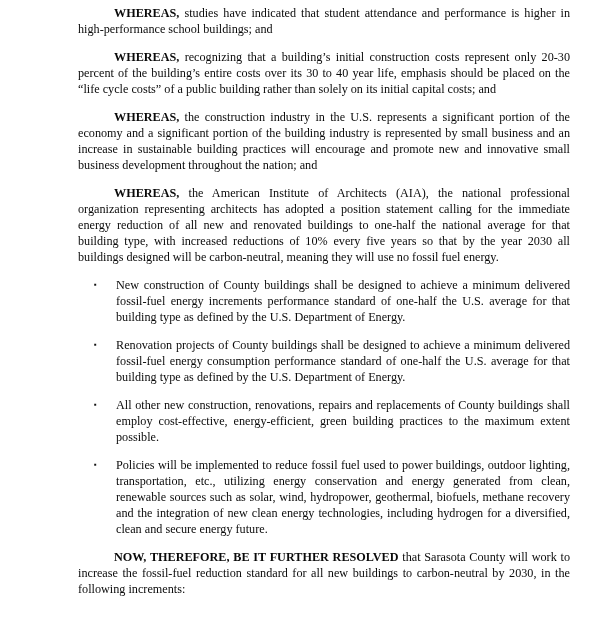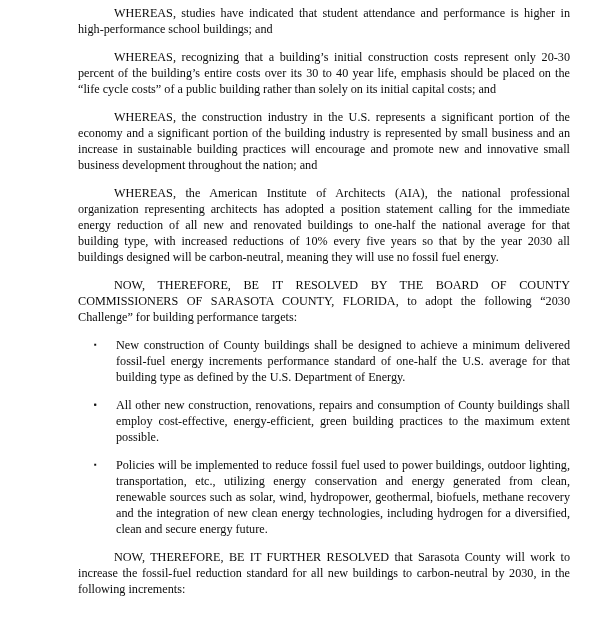--- a/index.html
+++ b/index.html
@@ -22,21 +22,21 @@
     box-sizing: border-box;
   }
   .para {
     margin: 0 0 12px 0;
     font-size: 12.2px;
     line-height: 1.31;
     text-align: justify;
     text-indent: 36px;
   }
   .para b {
-    font-weight: normal;
+    font-weight: bold;
   }
   .bulletlist {
     margin: 0 0 12px 0;
     padding: 0;
     list-style: none;
   }
   .bulletitem {
     position: relative;
     margin: 0 0 12px 0;
     padding-left: 38px;
@@ -65,24 +65,23 @@
 <div class="page">
 
   <p class="para"><b>WHEREAS,</b><span> studies have indicated that student attendance and performance is higher in high-performance school buildings; and</span></p>
 
   <p class="para"><b>WHEREAS,</b><span> recognizing that a building’s initial construction costs represent only 20-30 percent of the building’s entire costs over its 30 to 40 year life, emphasis should be placed on the “life cycle costs” of a public building rather than solely on its initial capital costs; and</span></p>
 
   <p class="para"><b>WHEREAS,</b><span> the construction industry in the U.S. represents a significant portion of the economy and a significant portion of the building industry is represented by small business and an increase in sustainable building practices will encourage and promote new and innovative small business development throughout the nation; and</span></p>
 
   <p class="para"><b>WHEREAS,</b><span> the American Institute of Architects (AIA), the national professional organization representing architects has adopted a position statement calling for the immediate energy reduction of all new and renovated buildings to one-half the national average for that building type, with increased reductions of 10% every five years so that by the year 2030 all buildings designed will be carbon-neutral, meaning they will use no fossil fuel energy.</span></p>
 
-  <p class="para resolved"><b>NOW, THEREFORE, BE IT RESOLVED BY THE BOARD OF COUNTY COMMISSIONERS OF SARASOTA COUNTY, FLORIDA,</b><span> to adopt the following “2030 Challenge” for building performance targets:</span></p>
 
   <ul class="bulletlist">
     <li class="bulletitem"><span class="bulletmark">▪</span><span>New construction of County buildings shall be designed to achieve a minimum delivered fossil-fuel energy increments performance standard of one-half the U.S. average for that building type as defined by the U.S. Department of Energy.</span></li>
-    <li class="bulletitem"><span class="bulletmark">▪</span></li>
-    <li class="bulletitem"><span class="bulletmark">▪</span><span>All other new construction, renovations, repairs and consumption of County buildings shall employ cost-effective, energy-efficient, green building practices to the maximum extent possible.</span></li>
+    <li class="bulletitem"><span class="bulletmark">▪</span><span>Renovation projects of County buildings shall be designed to achieve a minimum delivered fossil-fuel energy consumption performance standard of one-half the U.S. average for that building type as defined by the U.S. Department of Energy.</span></li>
+    <li class="bulletitem"><span class="bulletmark">▪</span><span>All other new construction, renovations, repairs and replacements of County buildings shall employ cost-effective, energy-efficient, green building practices to the maximum extent possible.</span></li>
     <li class="bulletitem"><span class="bulletmark">▪</span><span>Policies will be implemented to reduce fossil fuel used to power buildings, outdoor lighting, transportation, etc., utilizing energy conservation and energy generated from clean, renewable sources such as solar, wind, hydropower, geothermal, biofuels, methane recovery and the integration of new clean energy technologies, including hydrogen for a diversified, clean and secure energy future.</span></li>
   </ul>
 
   <p class="para"><b>NOW, THEREFORE, BE IT FURTHER RESOLVED</b><span> that Sarasota County will work to increase the fossil-fuel reduction standard for all new buildings to carbon-neutral by 2030, in the following increments:</span></p>
 
 </div>
 
 </body></html>

